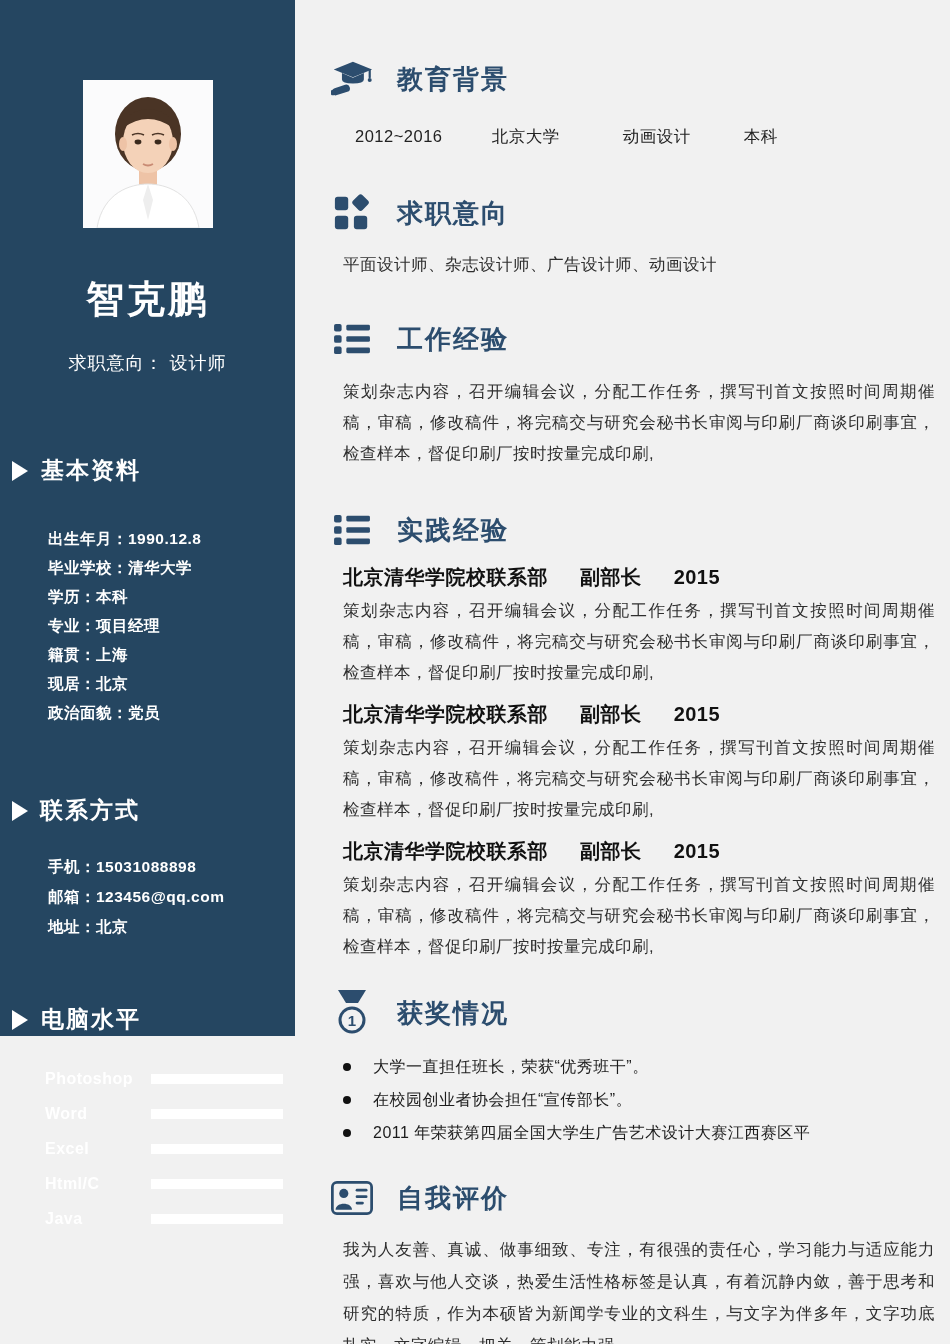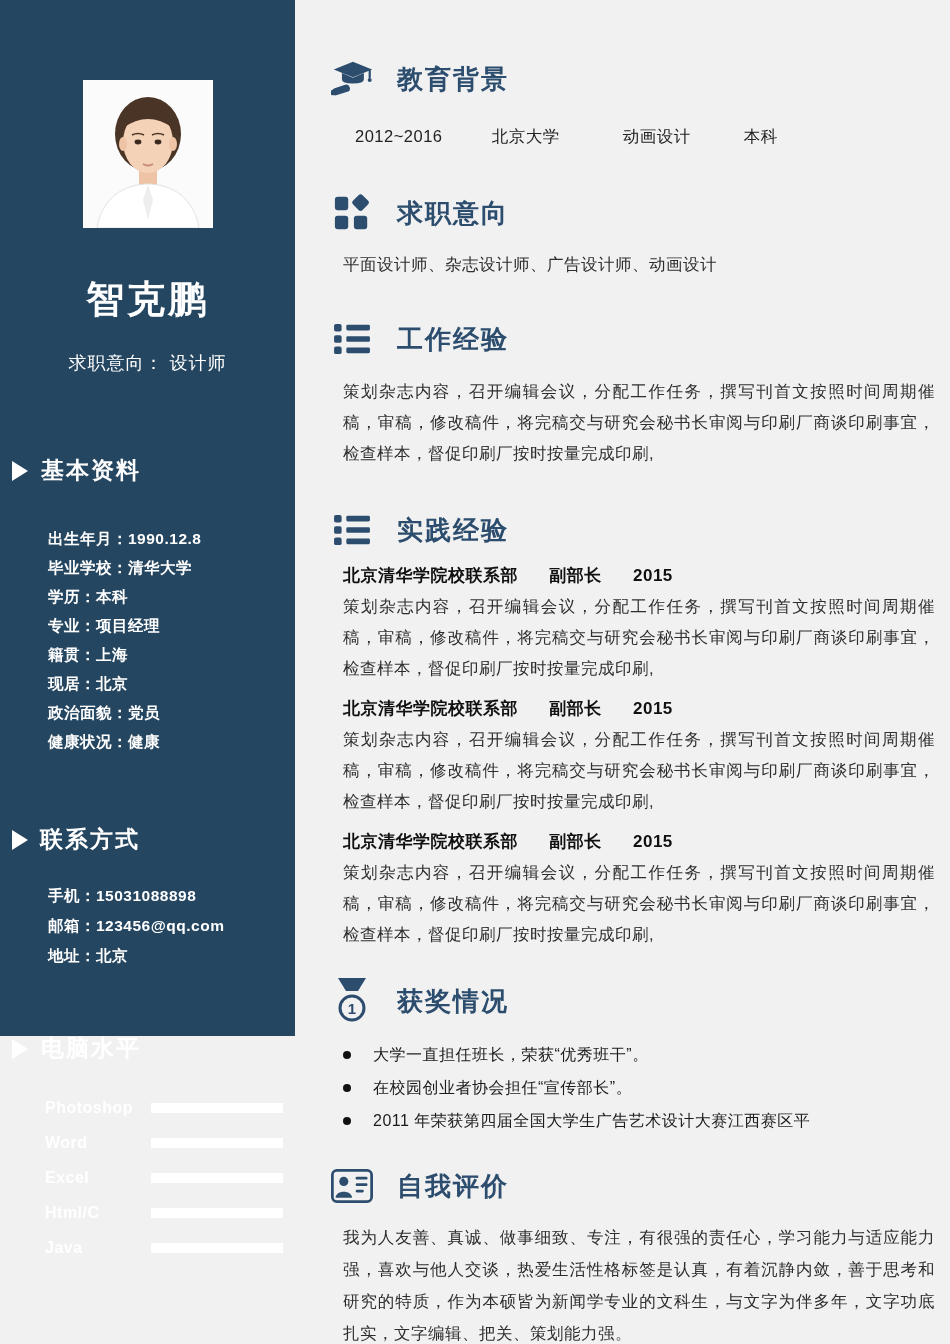--- a/index.html
+++ b/index.html
@@ -55,21 +55,21 @@
   .h-awards   { margin-top:30px; }
   .h-self     { margin-top:28px; }
   .m-body { margin-left:12px; color:#2e2e2e; font-size:16.5px; letter-spacing:0.5px; }
   .edu-row { margin-top:26px; font-size:16.5px; color:#222; }
   .edu-row span { display:inline-block;margin-left:12px; }
   .edu-period { margin-right:32px; }
   .edu-school { margin-right:46px; }
   .edu-major  { margin-right:36px; }
   .obj-text { margin-top:20px; }
   .para { margin-top:16px; line-height:31px; text-align:justify; }
-  .entry-h { margin-top:13px; font-size:17px; font-weight:bold; color:#111; letter-spacing:0.5px; }
+  .entry-h { margin-top:13px; font-size:20px; font-weight:bold; color:#111; letter-spacing:0.5px; }
   .entry-h span { margin-right:26px; }
   .awards-list { list-style:none; margin:16px 0 0 12px; }
   .awards-list li { display:flex; align-items:center; line-height:33px; font-size:16px; color:#1c1c1c; letter-spacing:0.5px; }
   .dot { width:8px; height:8px; border-radius:50%; background:#111; margin-right:22px; flex:0 0 8px; }
   .self-para { margin-top:14px; line-height:32px; }
 </style>
 </head>
 <body>
 
 <aside class="sidebar">
@@ -101,21 +101,20 @@
     <span>基本资料</span>
   </div>
   <ul class="side-list">
     <li>出生年月：1990.12.8</li>
     <li>毕业学校：清华大学</li>
     <li>学历：本科</li>
     <li>专业：项目经理</li>
     <li>籍贯：上海</li>
     <li>现居：北京</li>
     <li>政治面貌：党员</li>
-    <li>健康状况：健康</li>
   </ul>
 
   <div class="side-header h-contact">
     <span class="tri"></span>
     <span>联系方式</span>
   </div>
   <ul class="side-list contact">
     <li>手机：15031088898</li>
     <li>邮箱：123456@qq.com</li>
     <li>地址：北京</li>

